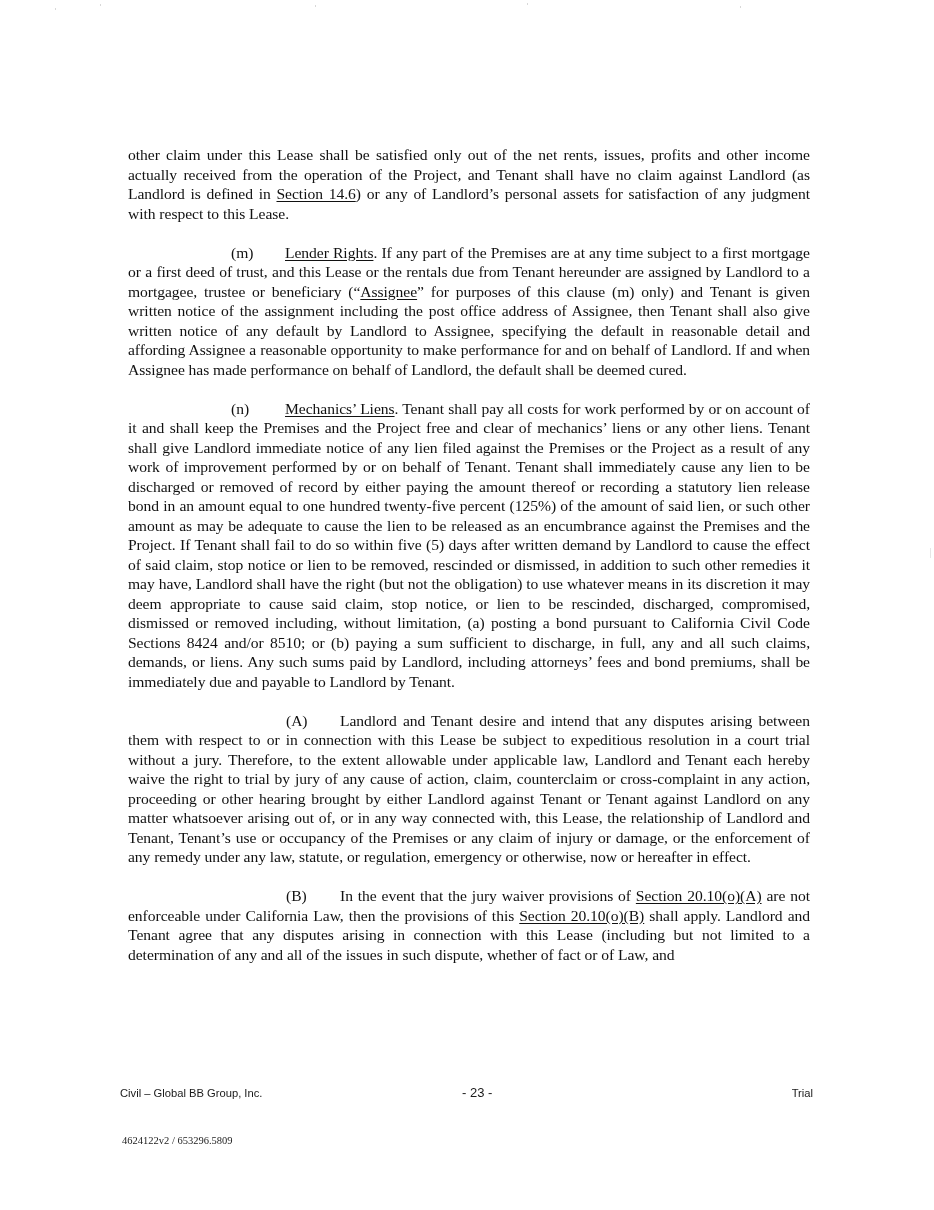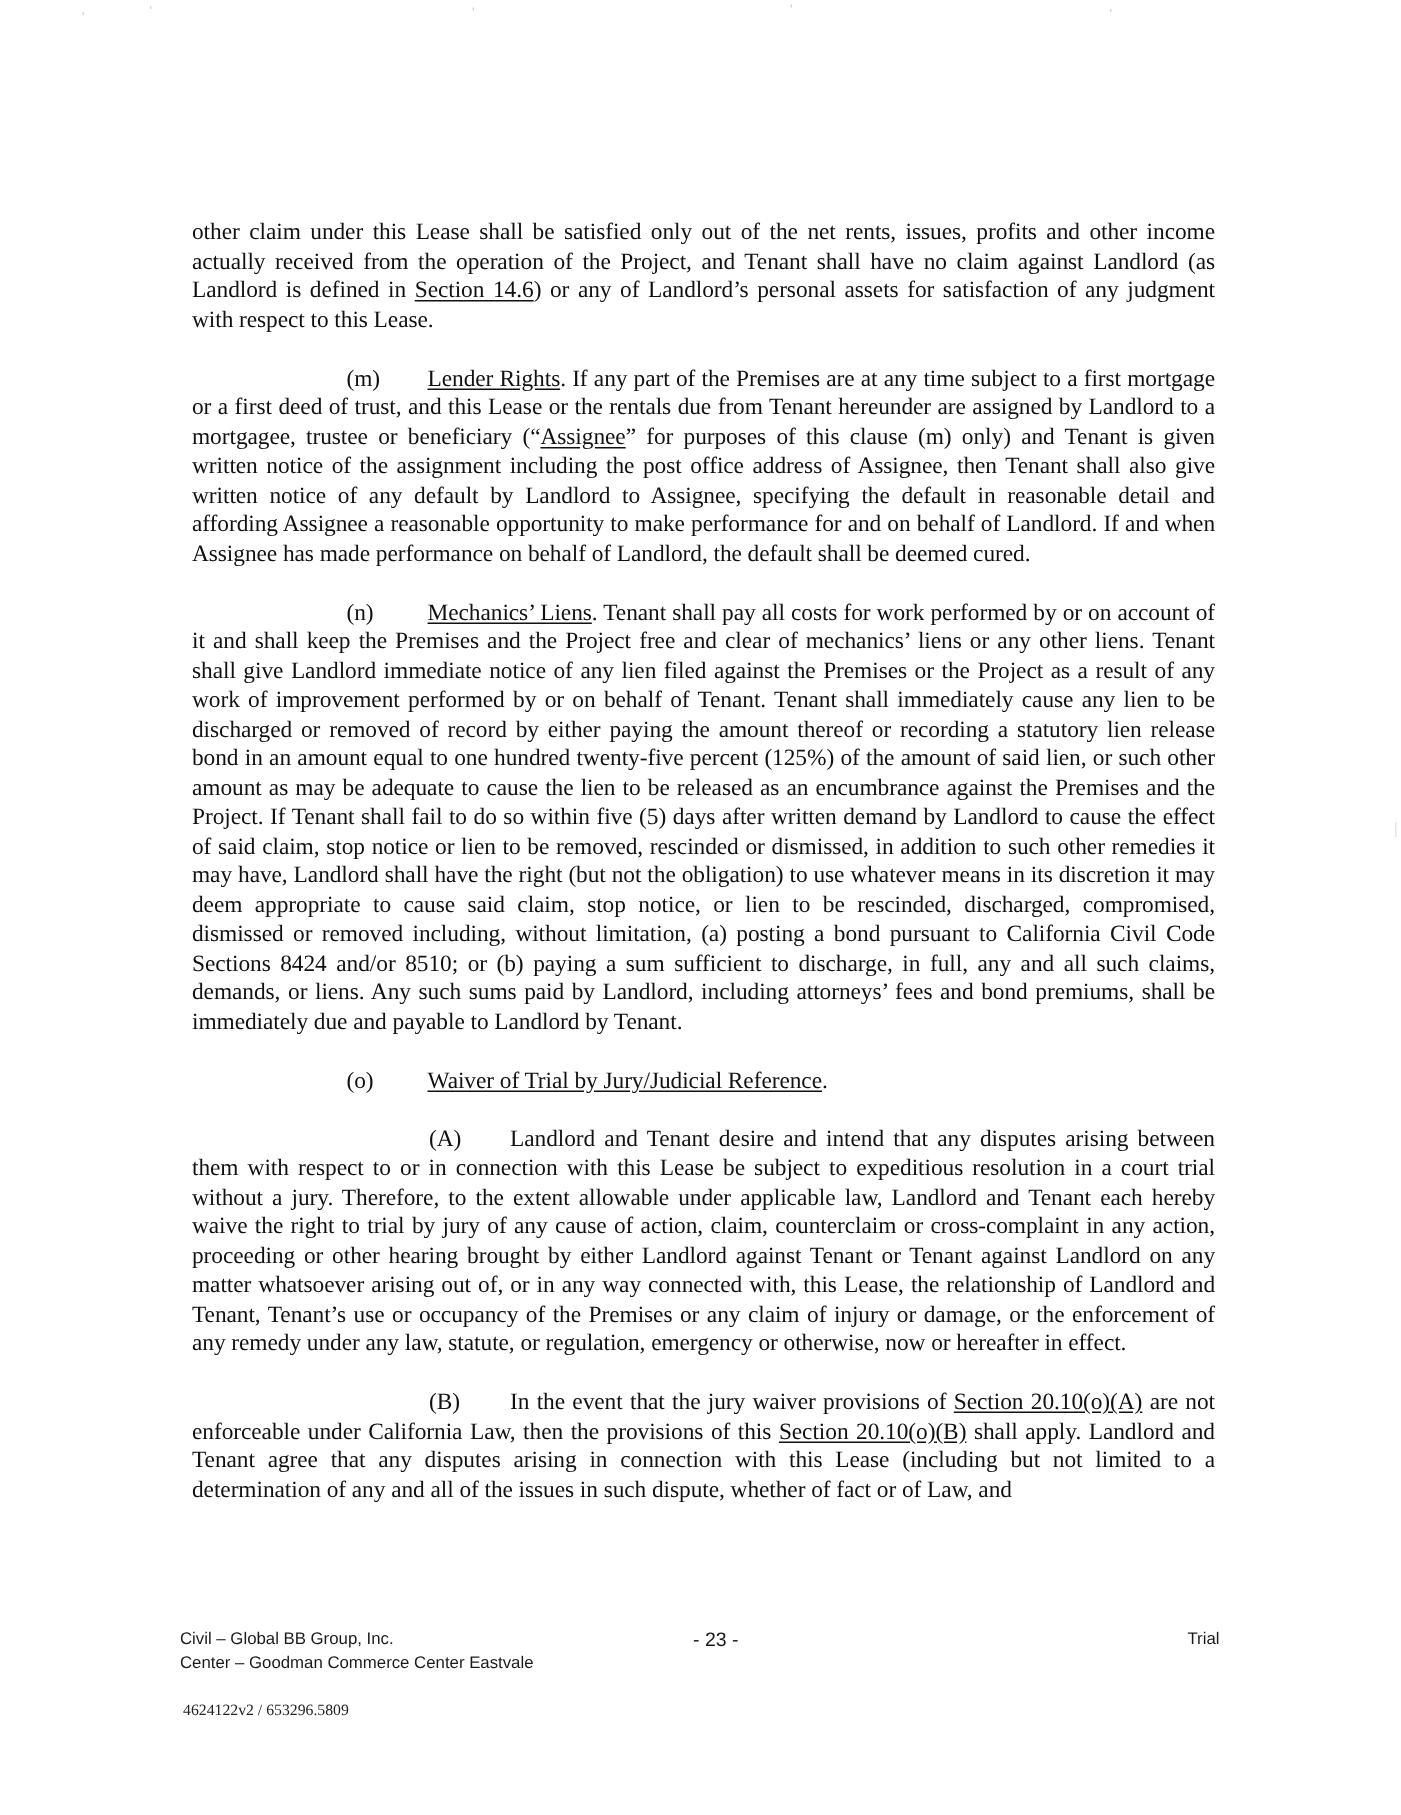--- a/index.html
+++ b/index.html
@@ -96,32 +96,30 @@
   <span class="scan-dot" style="left:930px;top:548px;height:10px;background:#e6e6e6;"></span>
 
   <div class="body-text">
 
     <p class="para"><span>other claim under this Lease shall be satisfied only out of the net rents, issues, profits and other income actually received from the operation of the Project, and Tenant shall have no claim against Landlord (as Landlord is defined in </span><span class="u">Section 14.6</span><span>) or any of Landlord’s personal assets for satisfaction of any judgment with respect to this Lease.</span></p>
 
     <p class="para"><span class="indent1"></span><span class="marker">(m)</span><span class="u">Lender Rights</span><span>.  If any part of the Premises are at any time subject to a first mortgage or a first deed of trust, and this Lease or the rentals due from Tenant hereunder are assigned by Landlord to a mortgagee, trustee or beneficiary (“</span><span class="u">Assignee</span><span>” for purposes of this clause (m) only) and Tenant is given written notice of the assignment including the post office address of Assignee, then Tenant shall also give written notice of any default by Landlord to Assignee, specifying the default in reasonable detail and affording Assignee a reasonable opportunity to make performance for and on behalf of Landlord.  If and when Assignee has made performance on behalf of Landlord, the default shall be deemed cured.</span></p>
 
     <p class="para"><span class="indent1"></span><span class="marker">(n)</span><span class="u">Mechanics’ Liens</span><span>.  Tenant shall pay all costs for work performed by or on account of it and shall keep the Premises and the Project free and clear of mechanics’ liens or any other liens.  Tenant shall give Landlord immediate notice of any lien filed against the Premises or the Project as a result of any work of improvement performed by or on behalf of Tenant.  Tenant shall immediately cause any lien to be discharged or removed of record by either paying the amount thereof or recording a statutory lien release bond in an amount equal to one hundred twenty-five percent (125%) of the amount of said lien, or such other amount as may be adequate to cause the lien to be released as an encumbrance against the Premises and the Project.  If Tenant shall fail to do so within five (5) days after written demand by Landlord to cause the effect of said claim, stop notice or lien to be removed, rescinded or dismissed, in addition to such other remedies it may have, Landlord shall have the right (but not the obligation) to use whatever means in its discretion it may deem appropriate to cause said claim, stop notice, or lien to be rescinded, discharged, compromised, dismissed or removed including, without limitation, (a) posting a bond pursuant to California Civil Code Sections 8424 and/or 8510; or (b) paying a sum sufficient to discharge, in full, any and all such claims, demands, or liens.  Any such sums paid by Landlord, including attorneys’ fees and bond premiums, shall be immediately due and payable to Landlord by Tenant.</span></p>
 
-    <p class="heading-line"><span class="indent1"></span><span class="marker">(o)</span><span class="u">Waiver of Trial by Jury/Judicial Reference</span><span>.</span></p>
 
     <p class="para"><span class="indent2"></span><span class="marker">(A)</span><span>Landlord and Tenant desire and intend that any disputes arising between them with respect to or in connection with this Lease be subject to expeditious resolution in a court trial without a jury.  Therefore, to the extent allowable under applicable law, Landlord and Tenant each hereby waive the right to trial by jury of any cause of action, claim, counterclaim or cross-complaint in any action, proceeding or other hearing brought by either Landlord against Tenant or Tenant against Landlord on any matter whatsoever arising out of, or in any way connected with, this Lease, the relationship of Landlord and Tenant, Tenant’s use or occupancy of the Premises or any claim of injury or damage, or the enforcement of any remedy under any law, statute, or regulation, emergency or otherwise, now or hereafter in effect.</span></p>
 
     <p class="para"><span class="indent2"></span><span class="marker">(B)</span><span>In the event that the jury waiver provisions of </span><span class="u">Section 20.10(o)(A)</span><span> are not enforceable under California Law, then the provisions of this </span><span class="u">Section 20.10(o)(B)</span><span> shall apply.  Landlord and Tenant agree that any disputes arising in connection with this Lease (including but not limited to a determination of any and all of the issues in such dispute, whether of fact or of Law, and</span></p>
 
   </div>
 
   <div class="footer">
     <div class="footer-left">
       <div>Civil – Global BB Group, Inc.</div>
-      <div>Center – Goodman Commerce Center Eastvale</div>
     </div>
     <div class="footer-center">- 23 -</div>
     <div class="footer-right">Trial</div>
   </div>
 
   <div class="doc-id">4624122v2 / 653296.5809</div>
 
 </div>
 
 </body></html>

